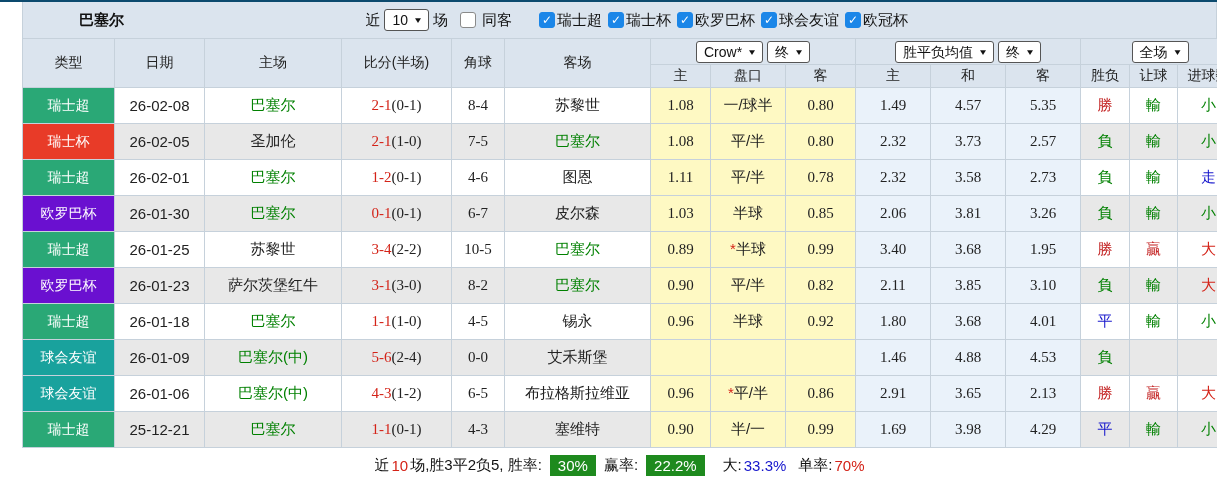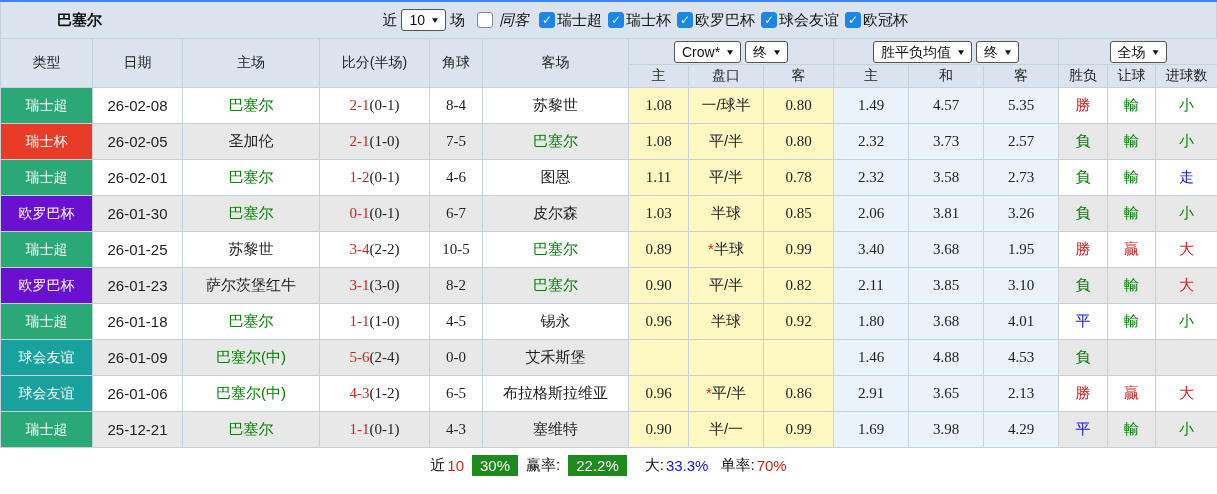--- a/index.html
+++ b/index.html
@@ -1,16 +1,16 @@
 <!DOCTYPE html>
 <html><head>
 <meta charset="utf-8">
 <style>
   html,body{margin:0;padding:0;background:#fff;font-family:"Liberation Sans","DejaVu Sans",sans-serif;}
-  .wrap{width:1217px;height:494px;box-sizing:border-box;border-top:2px solid #3b82f6;background:#fff;overflow:hidden;}
+  .wrap{width:1217px;height:494px;box-sizing:border-box;border-top:2px solid #0c4a6e;background:#fff;overflow:hidden;padding-left:22px;}
   
   .topbar{height:36px;background:#dbe4ee;border:1px solid #c6d1db;border-top:none;border-bottom:none;
           display:flex;align-items:center;box-sizing:border-box;padding-left:56px;font-size:15px;color:#111;}
   .team-title{font-weight:bold;font-size:15px;color:#111;}
   .controls{margin-left:auto;margin-right:308px;display:flex;align-items:center;gap:4px;font-size:15px;}
   .sel{display:inline-flex;align-items:center;gap:7px;background:#fff;border:1px solid #555;border-radius:3px;
        padding:1px 7px;font-size:14px;color:#111;cursor:pointer;line-height:18px;}
   .sel .chev{font-size:12px;color:#111;transform:scaleY(.8);}
   .cbx{display:inline-block;width:16px;height:16px;box-sizing:border-box;border-radius:3px;vertical-align:-3px;
        margin:0 2px;cursor:pointer;}
@@ -51,21 +51,21 @@
   <div class="topbar">
     <span class="team-title">巴塞尔</span>
     <span class="controls">
       <span>近</span>
       <span class="sel">
         <span>10</span>
         <span class="chev">▾</span>
       </span>
       <span style="margin-right:6px;">场</span>
       <span class="cbx off"></span>
-      <span style="margin-right:4px;font-style:italic;">同客</span>
+      <span style="margin-right:21px;">同客</span>
       <span class="lg-item">
         <span class="cbx on">✓</span>
         <span>瑞士超</span>
       </span>
       <span class="lg-item">
         <span class="cbx on">✓</span>
         <span>瑞士杯</span>
       </span>
       <span class="lg-item">
         <span class="cbx on">✓</span>
@@ -357,20 +357,21 @@
       <td class="cjk t-blue">平</td>
       <td class="cjk t-green">輸</td>
       <td class="cjk t-green">小</td>
     </tr>
       </tbody>
   </table>
 
   <div class="footer">
     <span>近</span>
       <span class="t-red">10</span>
+      <span>场,胜3平2负5, 胜率:</span>
     <span class="pct-badge">30%</span>
     <span>赢率:</span>
     <span class="pct-badge">22.2%</span>
     <span class="gap">大:</span>
       <span class="t-blue">33.3%</span>
     <span class="gap">单率:</span>
       <span class="t-red">70%</span>
   </div>
 
 </div>

